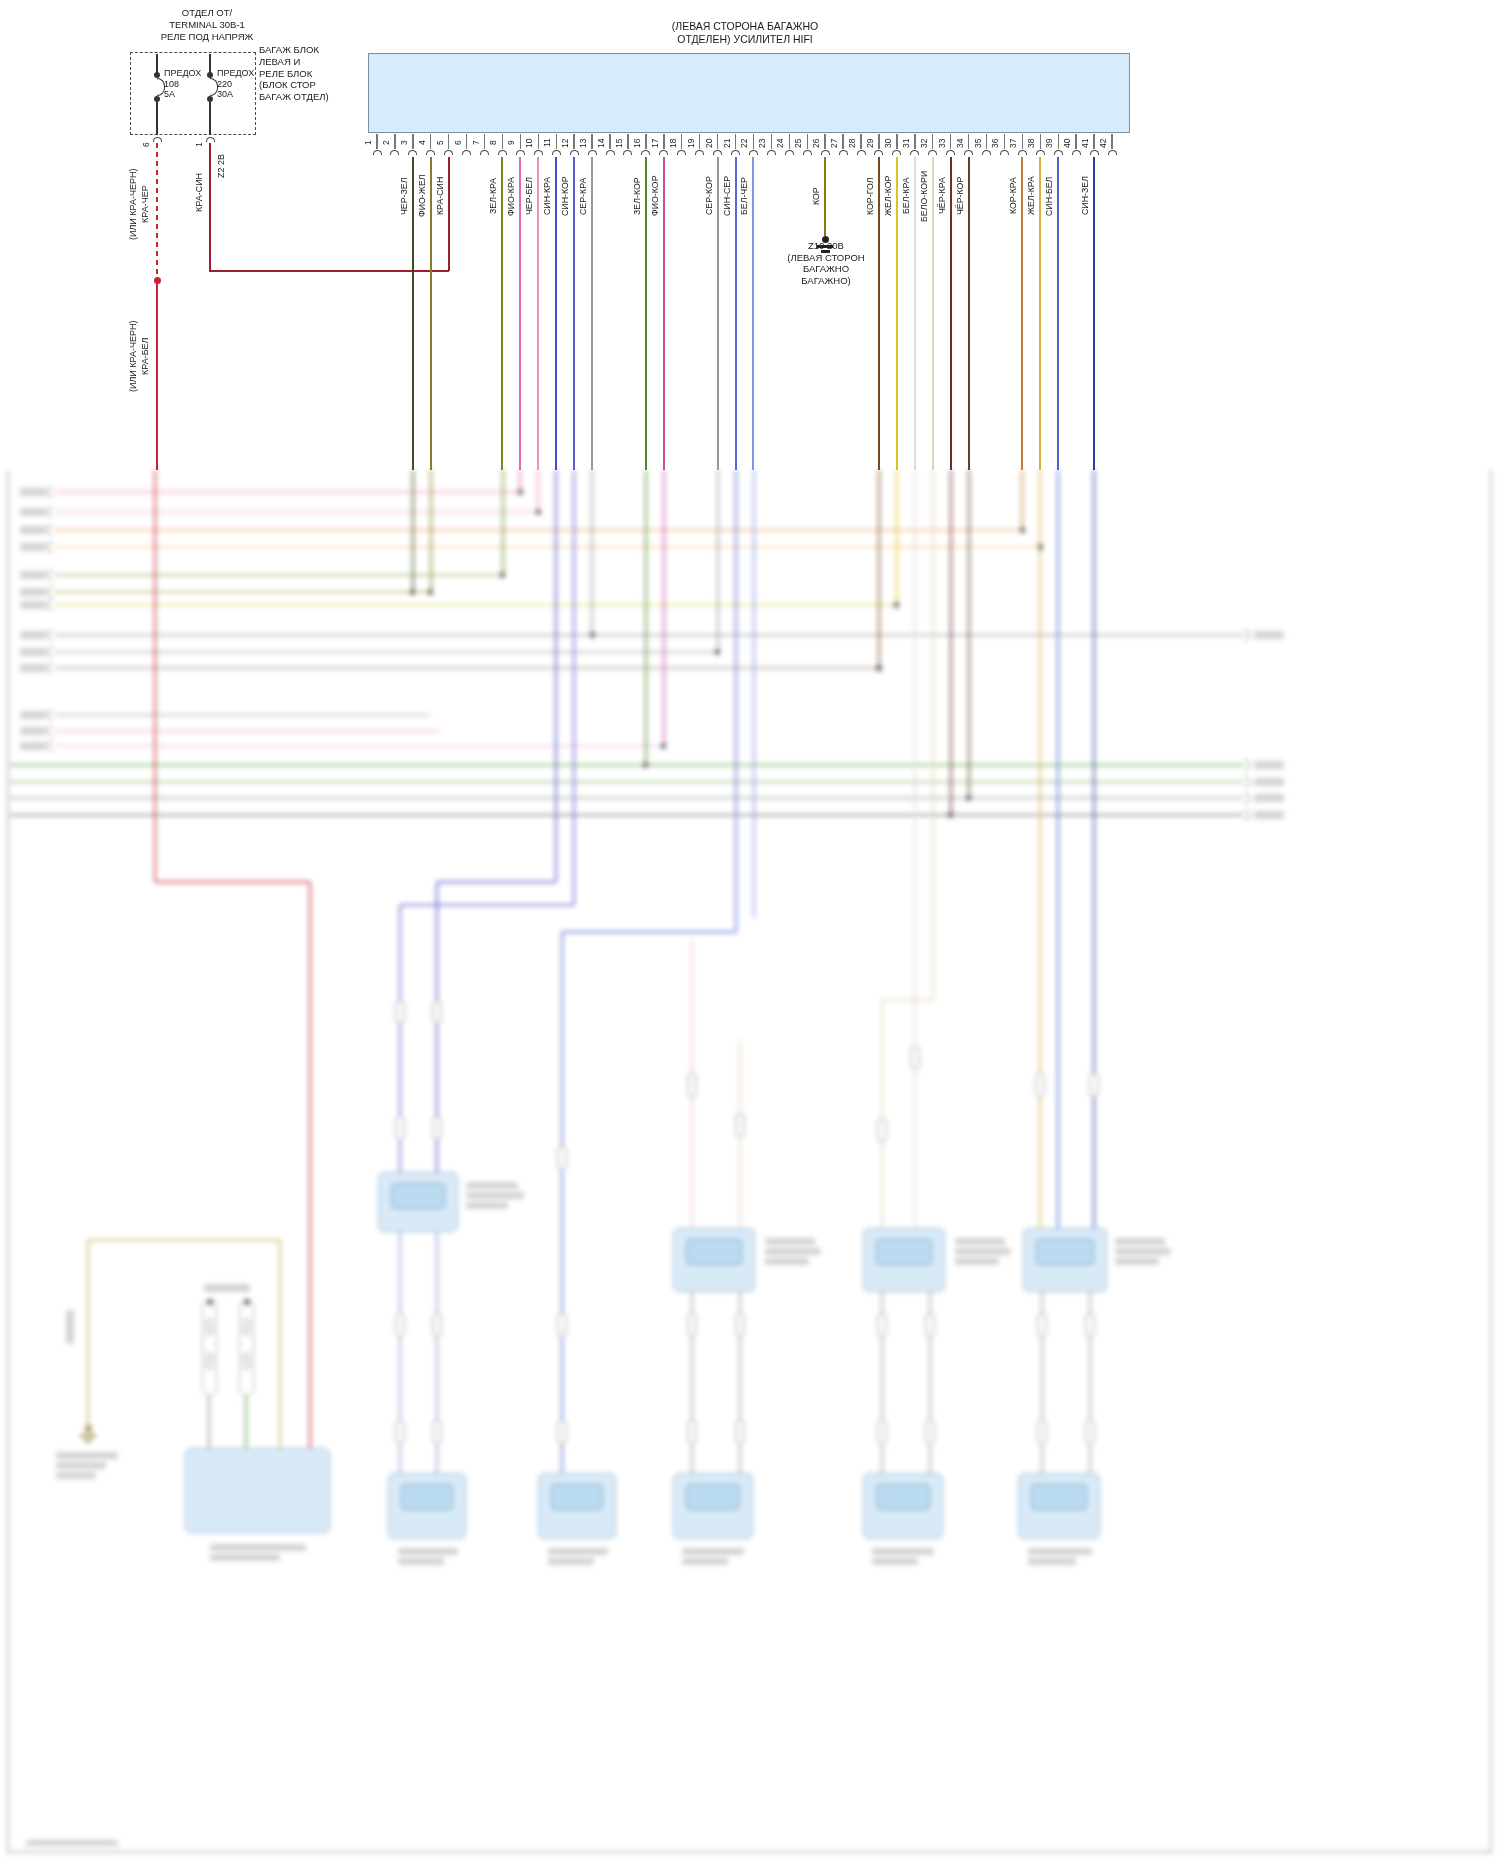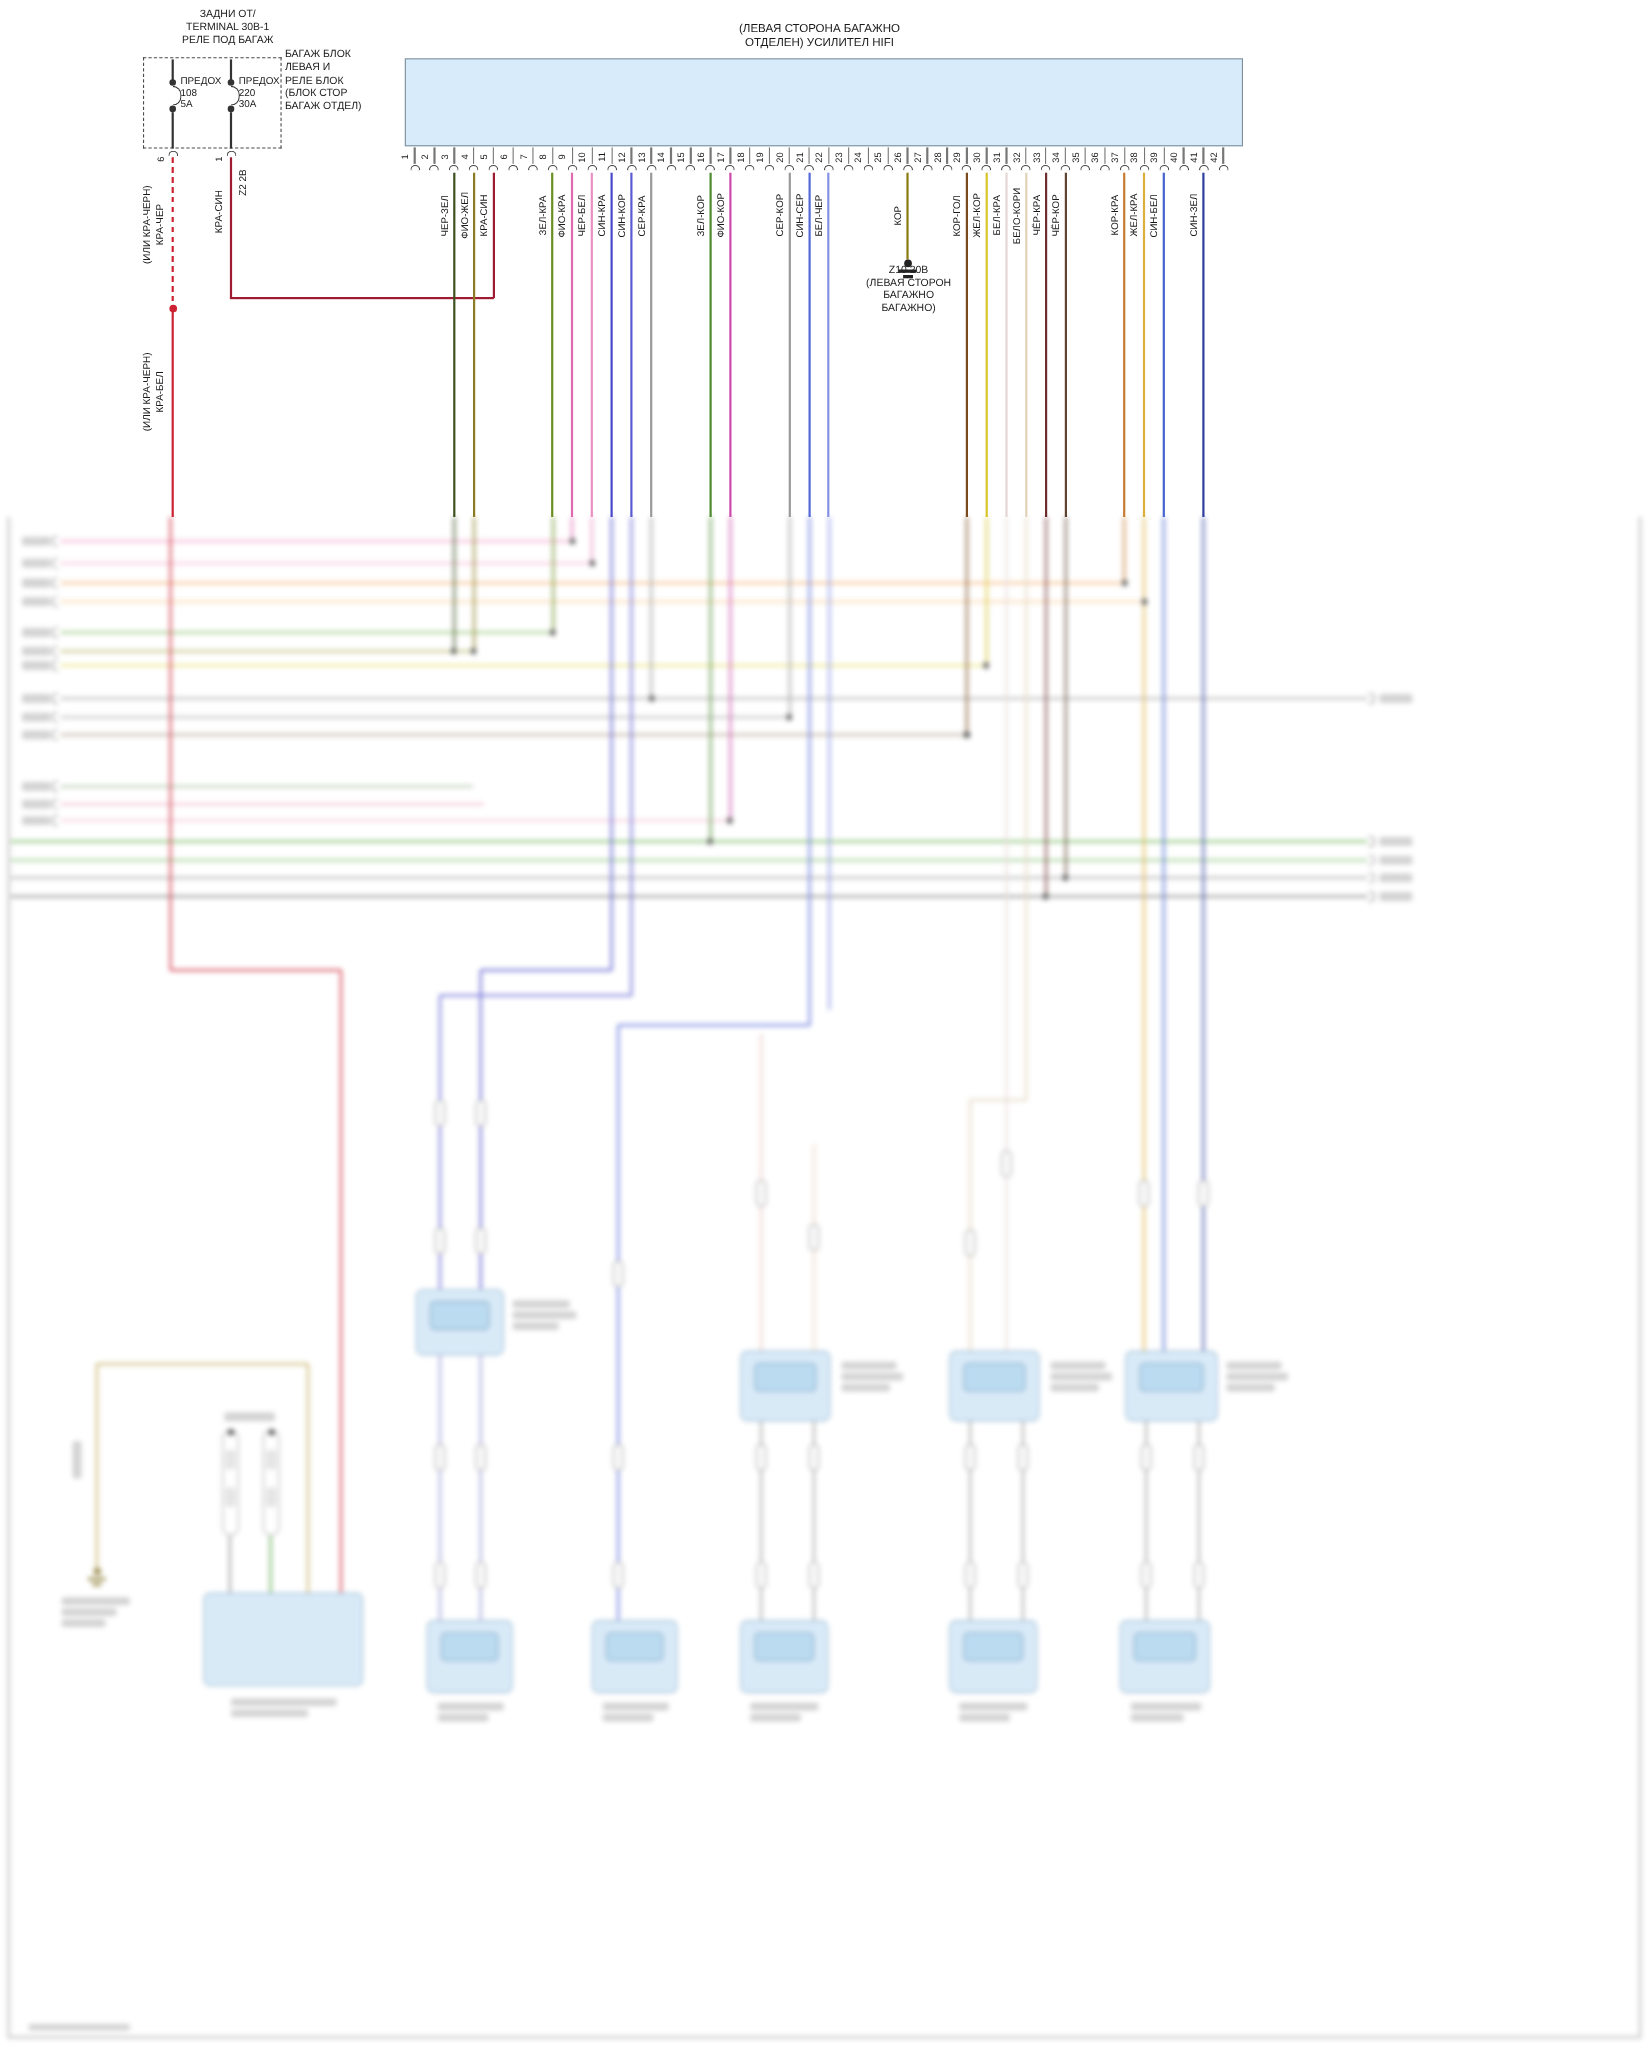--- a/index.html
+++ b/index.html
@@ -22,23 +22,23 @@
 .comp{background:#cfe5f6;border:1.6px solid #79a2c2;border-radius:6px}
 .comp-in{background:#a9d2ee;border:1.4px solid #5d8db1;border-radius:4px}
 .cap{background:#fff;border:1.5px solid #999;border-radius:7px}
 </style>
 </head>
 <body>
 
 <div class="page" id="diagram">
 
   <div class="abs txt ctr" style="left:128px;top:7px;width:158px;font-size:9.5px;line-height:12px">
-    <div>ЗАДНИ ОТ/</div>
+    <div>ОТДЕЛ ОТ/</div>
     <div>TERMINAL 30В-1</div>
-    <div>РЕЛЕ ПОД БАГАЖ</div>
+    <div>РЕЛЕ ПОД НАПРЯЖ</div>
   </div>
 
   <div class="abs fusebox" style="left:130px;top:52px;width:126px;height:83px"></div>
 
   <div class="abs" style="left:156px;top:54px;width:1.6px;height:20px;background:#333"></div>
   <div class="abs dot" style="left:153.5px;top:72px;width:6px;height:6px;background:#333"></div>
   <div class="abs bump" style="left:157px;top:78px;width:8px;height:18px"></div>
   <div class="abs dot" style="left:153.5px;top:96px;width:6px;height:6px;background:#333"></div>
   <div class="abs" style="left:156px;top:102px;width:1.6px;height:33px;background:#333"></div>
   <div class="abs txt" style="left:164px;top:68px;width:44px;font-size:9px;line-height:10.5px">

